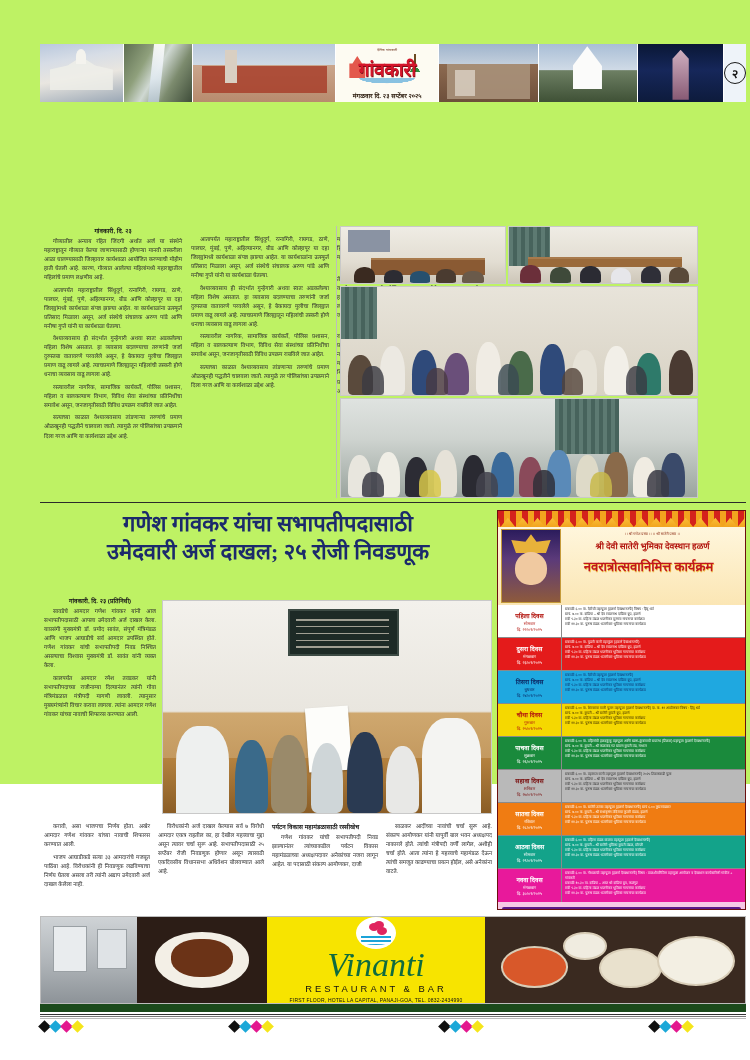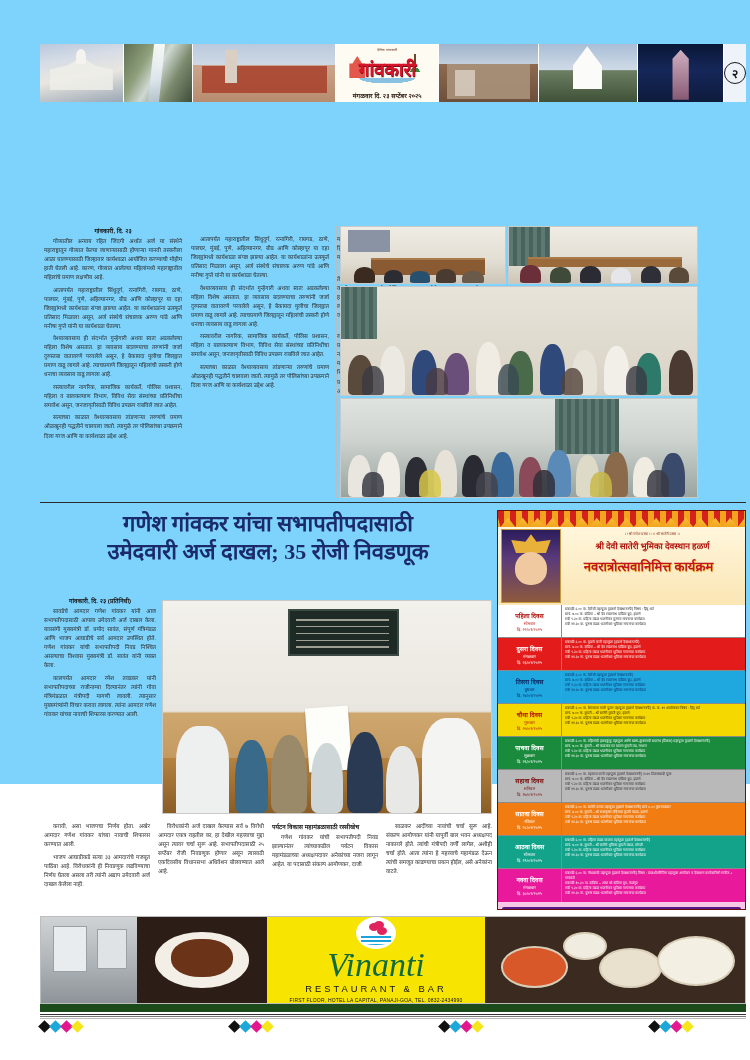--- a/index.html
+++ b/index.html
@@ -2,21 +2,21 @@
 <html><head>
 <meta charset="utf-8">
 <style>
   * { box-sizing: border-box; margin: 0; padding: 0; }
   html, body {
     width: 750px; height: 1060px;
     background: #ffffff;
     font-family: "Liberation Sans", "DejaVu Sans", sans-serif;
     overflow: hidden;
   }
-  .page { position: relative; width: 750px; height: 784px; background:#7dd3fc; }
+  .page { position: relative; width: 750px; height: 784px; background:#bef264; }
 
   
   .masthead {
     position: absolute; left: 40px; top: 44px; width: 706px; height: 58px;
     display: flex; align-items: stretch;
   }
   .mh-photo { height: 100%; position: relative; overflow: hidden; border-right:1px solid #fff; }
   .mh-p1 { width: 88px; background: linear-gradient(170deg,#b9c8dd 0%, #d7dde6 28%, #e9e6e0 55%, #9aa7b5 100%); }
   .mh-p1::before{content:"";position:absolute;left:12%;top:22%;width:76%;height:58%;background:#efeee9;
      clip-path: polygon(50% 0,72% 26%,100% 38%,100% 100%,0 100%,0 38%,28% 26%); opacity:.85;}
@@ -352,21 +352,21 @@
         <span style="left:86%;width:6%;height:32%;background:#3a3a44;opacity:.85"></span>
       </div>
     </div>
   </div>
 
   <div class="vline" style="left:336px;top:226px;height:272px;"></div>
   <div class="divider" style="top:502px;"></div>
 
   <div class="headline2">
     <div class="l1">गणेश गांवकर यांचा सभापतीपदासाठी</div>
-    <div class="l2">उमेदवारी अर्ज दाखल; 35 रोजी निवडणूक</div>
+    <div class="l2">उमेदवारी अर्ज दाखल; २५ रोजी निवडणूक</div>
   </div>
 
   <div class="art2-left">
     <div class="dateline">गांवकारी, दि. २३ (प्रतिनिधी)</div>
     <div class="bodytext">
       <p>सावडेचे आमदार गणेश गांवकर यांनी आज सभापतीपदासाठी आपला उमेदवारी अर्ज दाखल केला. याप्रसंगी मुख्यमंत्री डॉ. प्रमोद सावंत, संपूर्ण मंत्रिमंडळ आणि भाजप आघाडीचे सर्व आमदार उपस्थित होते. गणेश गांवकर यांची सभापतीपदी निवड निश्चित असल्याचा विश्वास मुख्यमंत्री डॉ. सावंत यांनी व्यक्त केला.</p>
       <p>कालपर्यंत आमदार रमेश तवडकर यांनी सभापतीपदाच्या राजीनाम्या दिल्यानंतर त्यांनी गोवा मंत्रिमंडळात मंत्रीपदी मागणी लावली. त्यानुसार मुख्यमंत्र्यांनी विचार करावा लागला. त्यांना आमदार गणेश गांवकर यांच्या नावाची शिफारस करण्यात आली.</p>
     </div>
   </div>
 

